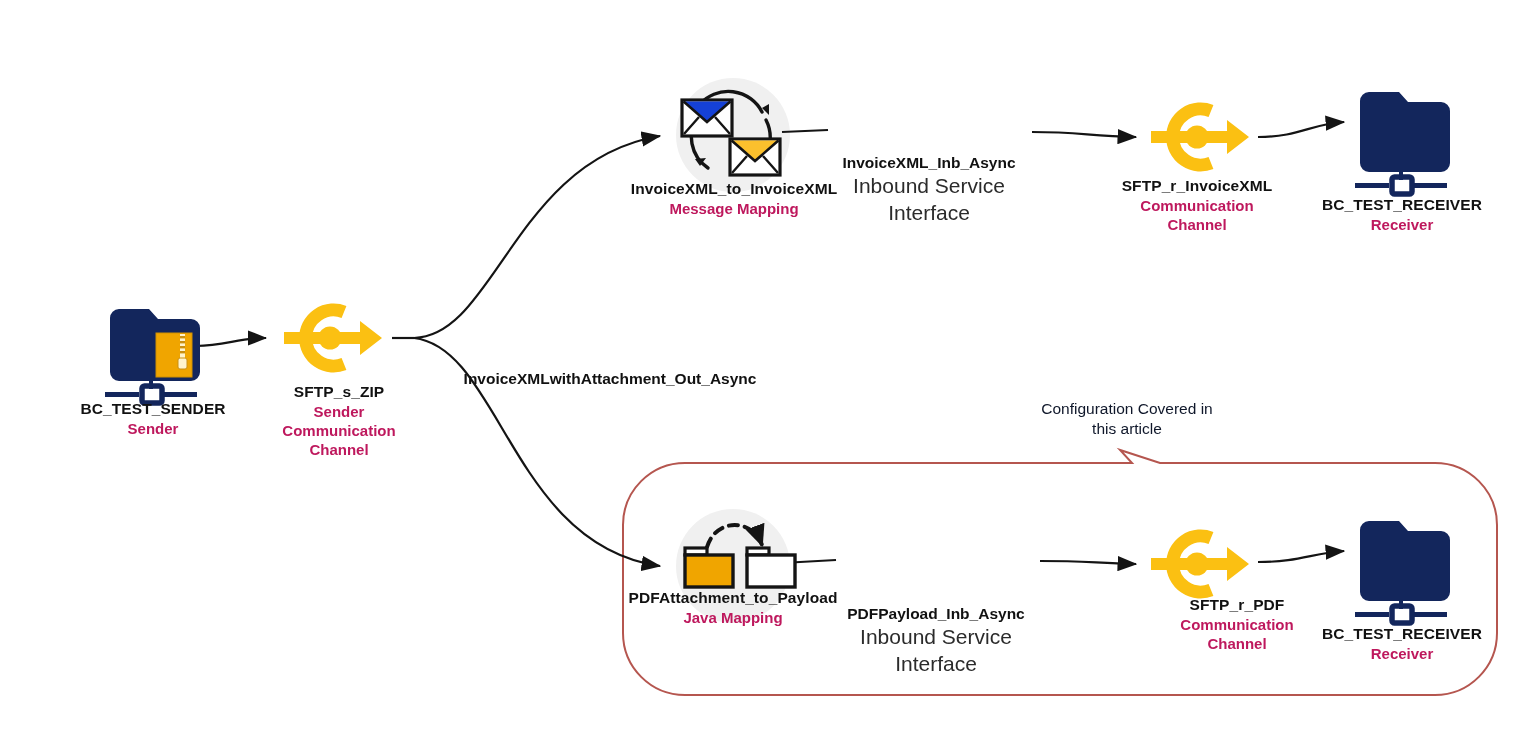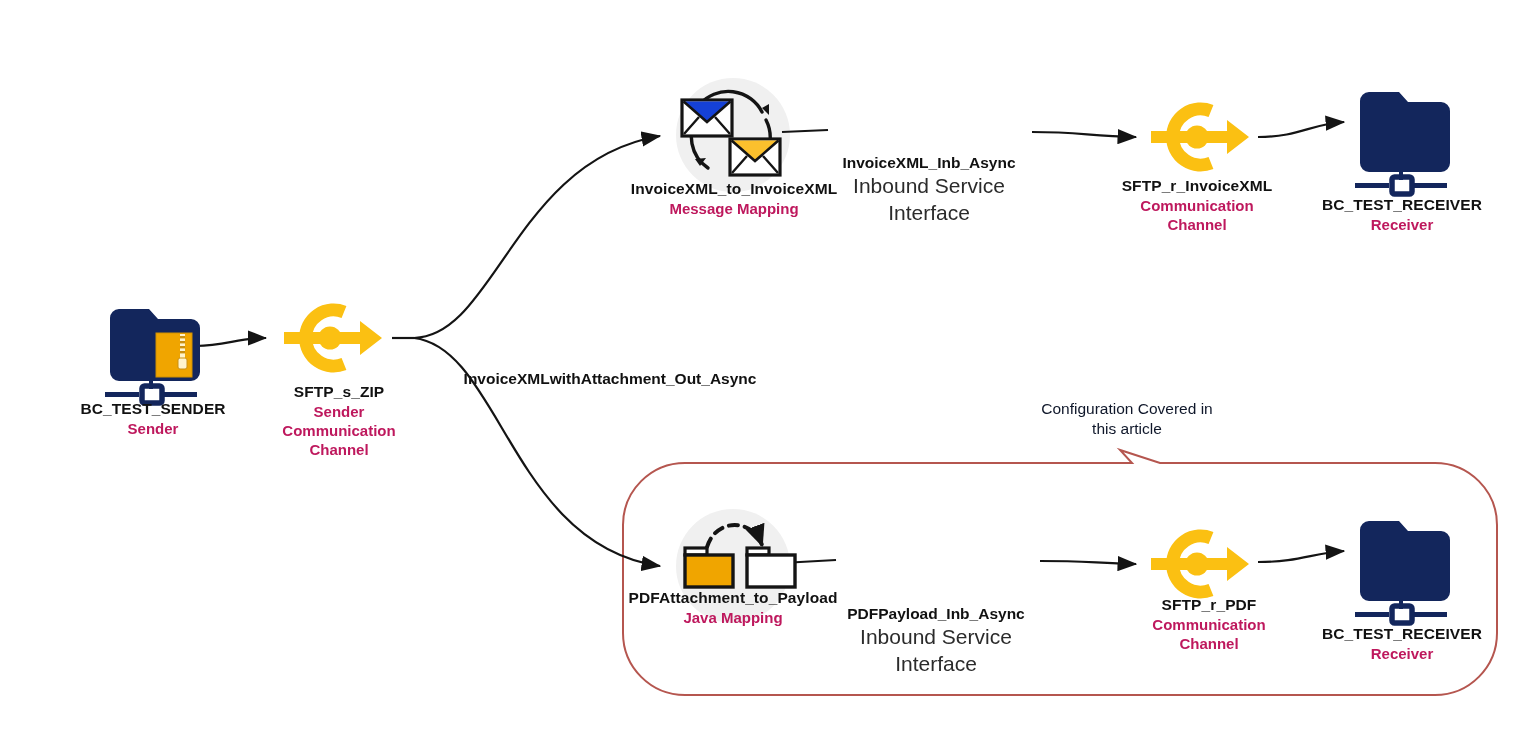--- a/index.html
+++ b/index.html
@@ -248,21 +248,21 @@
   <div class="node-label" style="left:612px; top:588px; width:242px;">
     <span class="title">PDFAttachment_to_Payload</span>
     <span class="sub">Java Mapping</span>
   </div>
 
   <div class="edge-label" style="left:833px; top:568px; width:206px;">
     <span class="title">PDFPayload_Inb_Async</span>
     <span class="sub">Inbound Service Interface</span>
   </div>
 
-  <div class="node-label" style="left:1098px; top:595px; width:222px;">
+  <div class="node-label" style="left:1126px; top:595px; width:222px;">
     <span class="title">SFTP_r_PDF</span>
     <span class="sub">Communication</span>
     <span class="sub">Channel</span>
   </div>
 
   <div class="node-label" style="left:1283px; top:624px; width:238px;">
     <span class="title">BC_TEST_RECEIVER</span>
     <span class="sub">Receiver</span>
   </div>
 

